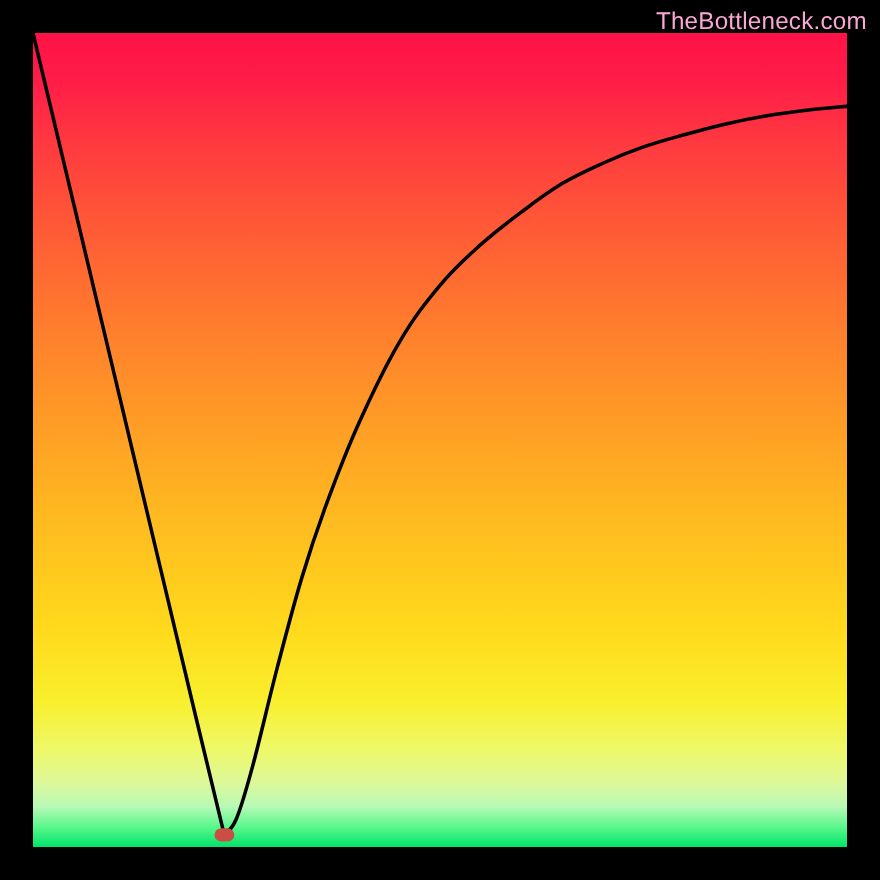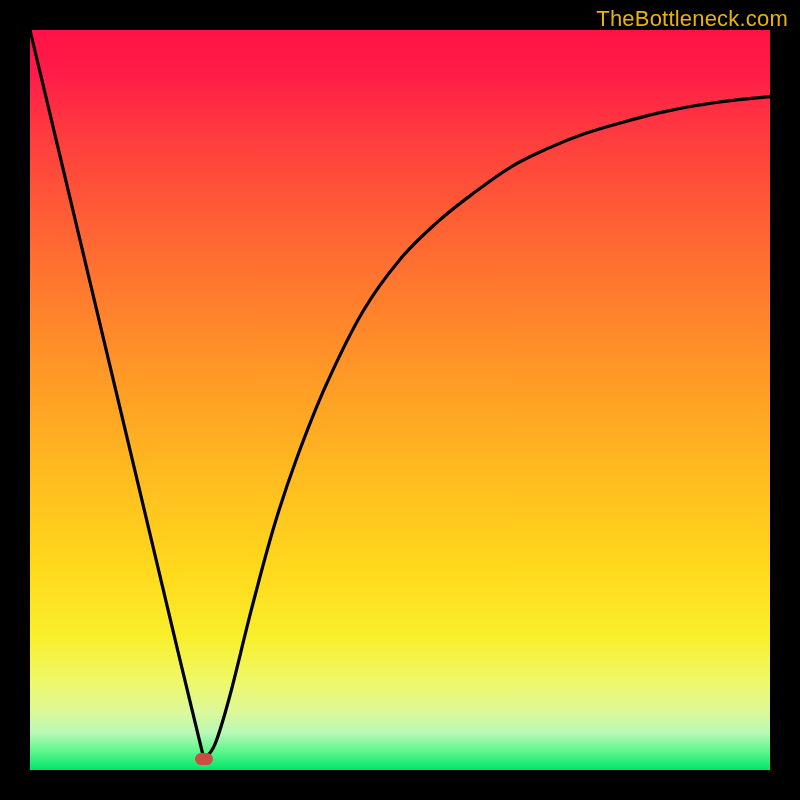--- a/index.html
+++ b/index.html
@@ -39,21 +39,21 @@
       #def899 92%,
       #b8f9b6 95%,
       #5cf78d 97.5%,
       #00e56a 100%
     );
   }
   .watermark {
     position: absolute;
     top: 6px;
     right: 12px;
-    color: #eab308;
+    color: #f9a8d4;
     font-size: 22px;
     letter-spacing: 0.2px;
     font-weight: 500;
   }
   svg.curve {
     position: absolute;
     left: 0;
     top: 0;
     width: 740px;
     height: 740px;

